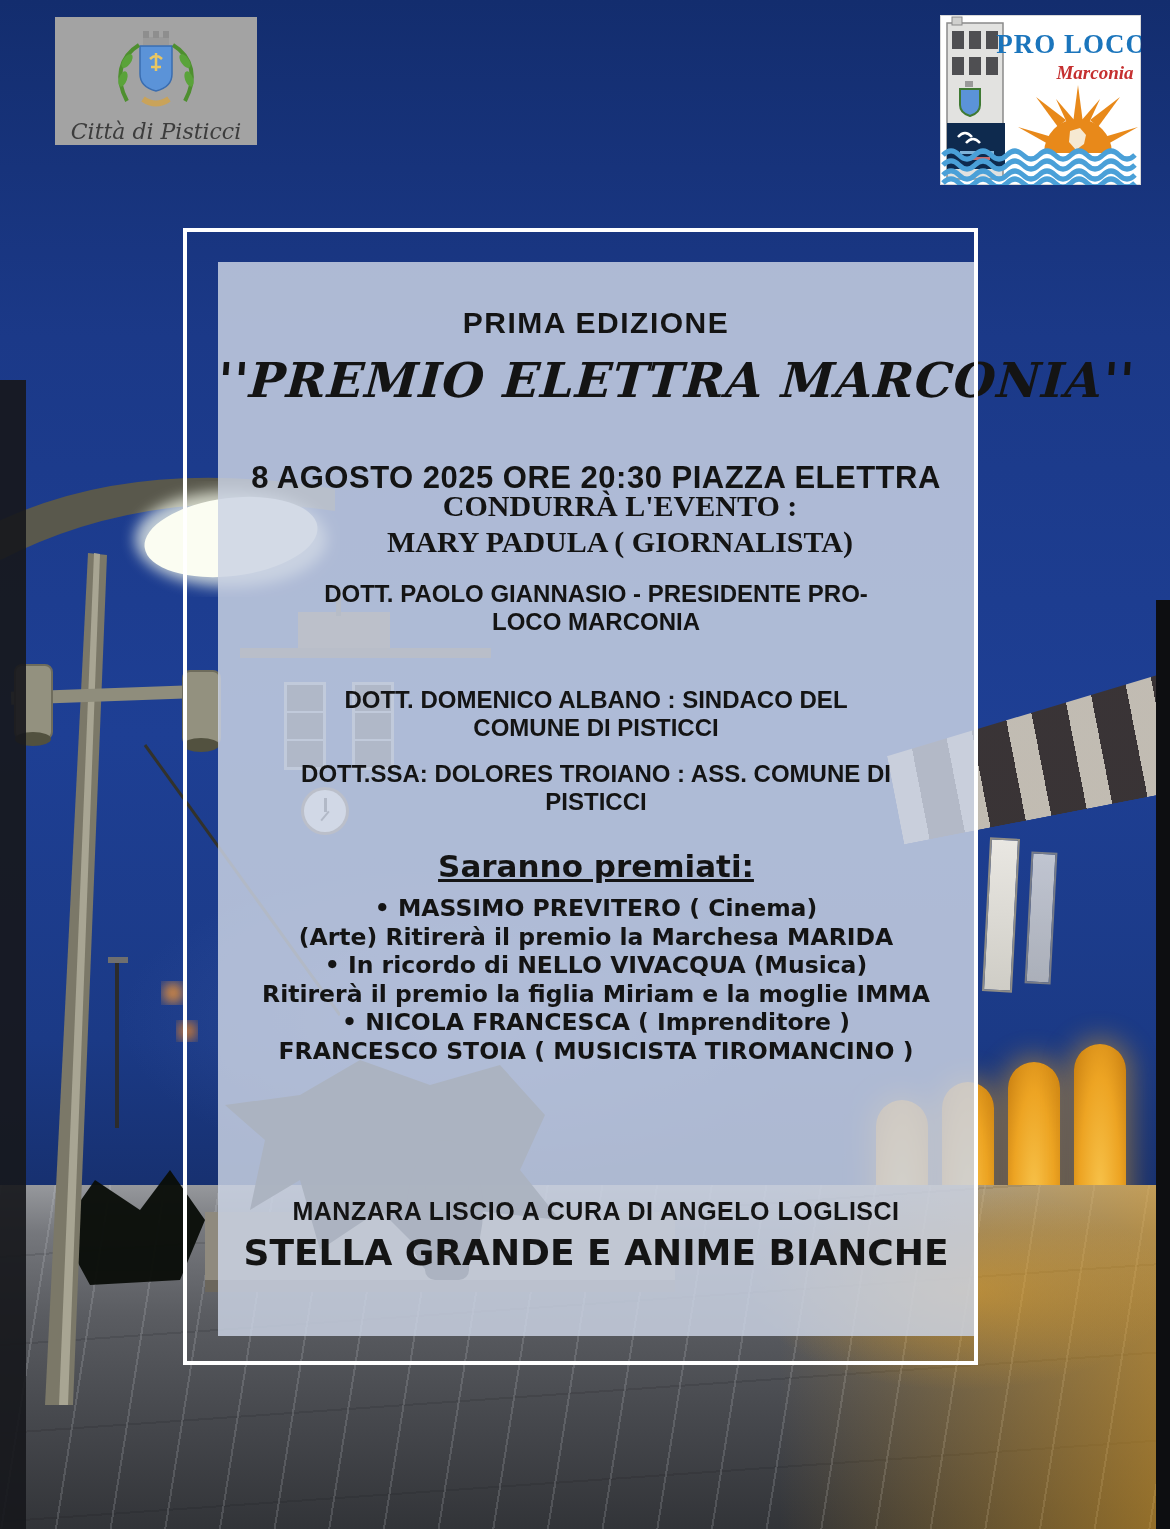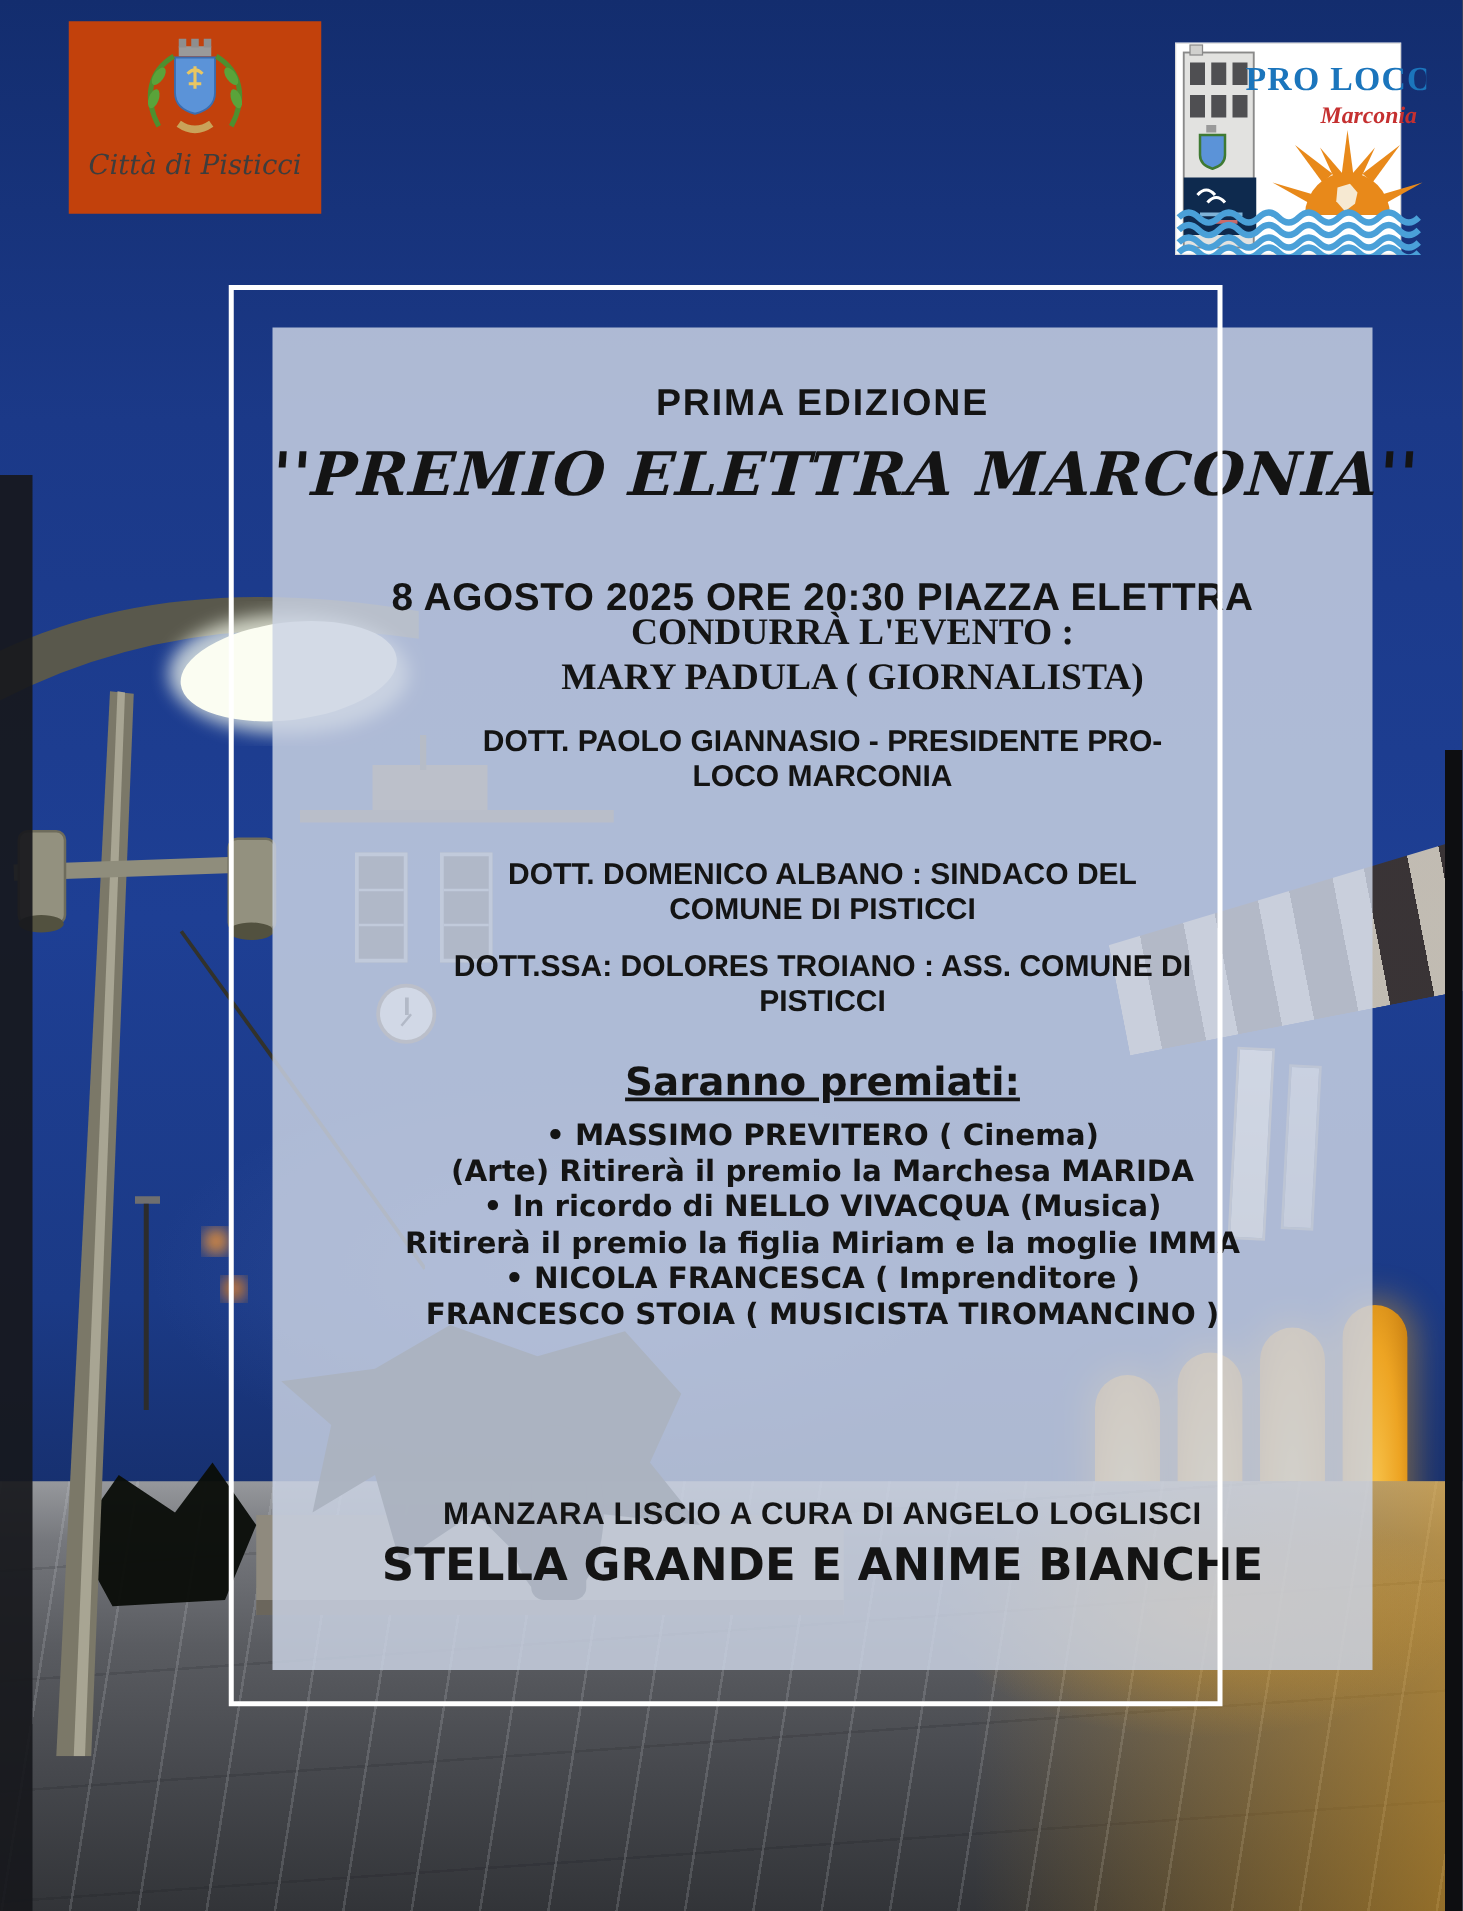--- a/index.html
+++ b/index.html
@@ -49,42 +49,42 @@
   .ground-joints{left:0;top:1185px;width:1170px;height:344px;opacity:.5;
     background:repeating-linear-gradient(99deg,rgba(215,218,224,.34) 0 2px,rgba(0,0,0,0) 2px 54px),
                repeating-linear-gradient(-4deg,rgba(20,20,24,.25) 0 2px,rgba(0,0,0,0) 2px 88px);}
   .ground-warm{right:0;top:1185px;width:460px;height:344px;
     background:linear-gradient(270deg,rgba(233,162,29,.55),rgba(233,162,29,0) 85%);}
   .planter{left:205px;top:1212px;width:470px;height:80px;background:#8f8a7e;
     border-bottom:12px solid #6b665c;box-sizing:border-box;}
 
   
   .frame{left:183px;top:228px;width:795px;height:1137px;border:4px solid #fff;box-sizing:border-box;z-index:6;}
-  .panel{left:218px;top:262px;width:880px;height:1074px;background:rgba(203,211,228,.84);z-index:5;}
+  .panel{left:218px;top:262px;width:756px;height:1074px;background:rgba(203,211,228,.84);z-index:5;}
   .panel .line{position:absolute;left:0;right:0;text-align:center;color:#141414;white-space:nowrap;}
 
   .t-edition{top:44px;font:800 30px "Liberation Sans",sans-serif;letter-spacing:1.5px;}
   .t-script{top:90px;font:italic 700 48px "DejaVu Serif",serif;transform:skewX(-4deg);letter-spacing:1px;}
   .t-date{top:178px;font:800 31px "Liberation Sans",sans-serif;letter-spacing:.5px;margin-top:20px;}
   .t-host{top:226px;font:700 30px "Liberation Serif",serif;line-height:1.2;padding-left:48px;}
   .t-block{font:700 24px "Liberation Sans",sans-serif;line-height:1.18;}
   .t-saluti{top:318px;}
   .t-albano{top:424px;}
   .t-troiano{top:498px;}
   .t-premiati{top:586px;font:800 31px "DejaVu Sans",sans-serif;text-decoration:underline;}
   .t-list{top:632px;font:700 23.5px "DejaVu Sans",sans-serif;line-height:28.6px;}
   .t-ent{top:930px;}
   .ent1{font:800 24px "Liberation Sans",sans-serif;letter-spacing:.5px;}
   .ent2{font:800 25px "Liberation Sans",sans-serif;margin-top:5px;letter-spacing:.5px;}
   .ent3{font:800 36px "DejaVu Sans",sans-serif;margin-top:6px;}
 
   
-  .logo-left{left:55px;top:17px;width:202px;height:154px;background:#c2410c;z-index:7;}
-  .logo-right{left:940px;top:15px;width:181px;height:170px;background:#fff;z-index:7;
-    box-shadow:0 0 0 1px #d8d8d8 inset;margin-top:19px;}
+  .logo-left{left:55px;top:17px;width:202px;height:128px;background:#a3a3a3;z-index:7;}
+  .logo-right{left:940px;top:15px;width:201px;height:170px;background:#fff;z-index:7;
+    box-shadow:0 0 0 1px #d8d8d8 inset;}
   svg{display:block;}
 </style>
 </head>
 <body>
 
 <div class="poster">
 
   <div class="abs sky"></div>
   <div class="abs sky-glow"></div>
 

